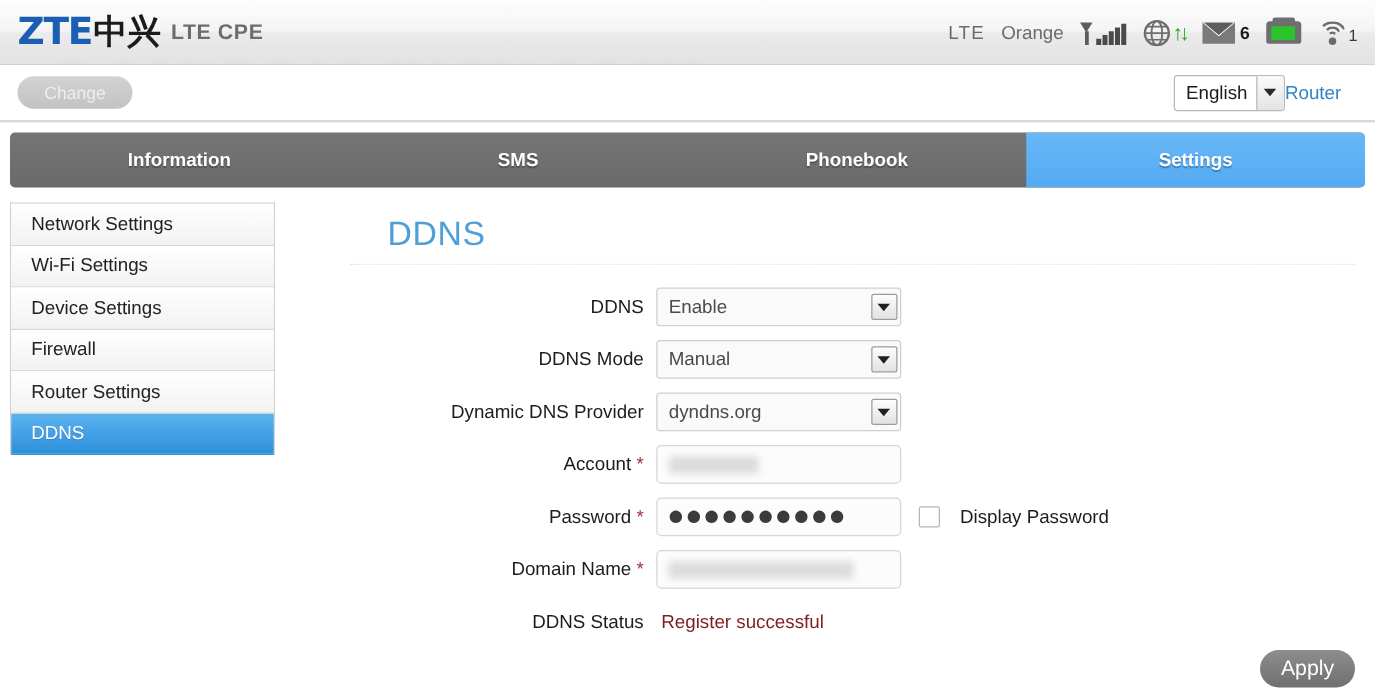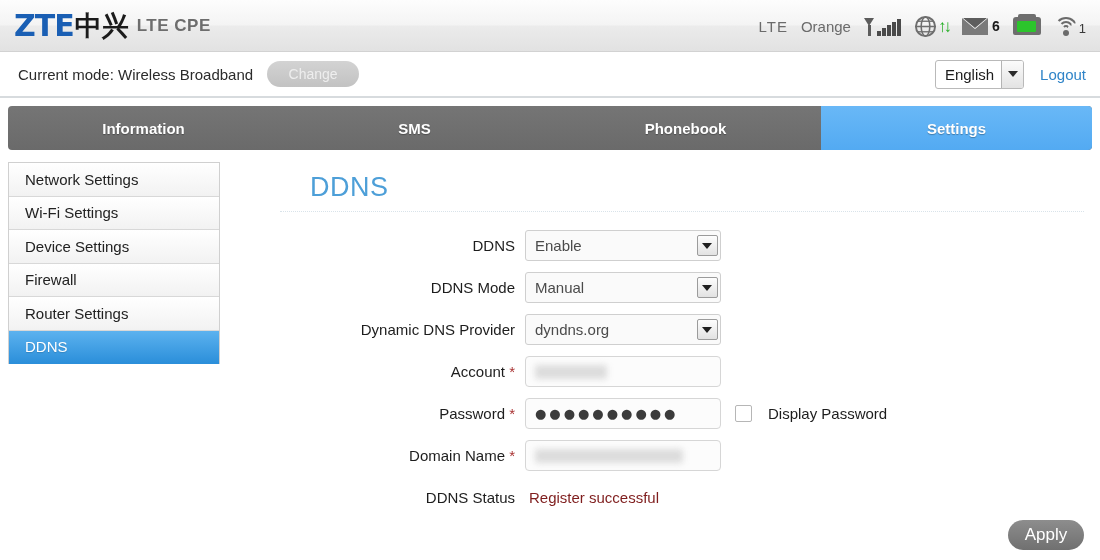--- a/index.html
+++ b/index.html
@@ -225,22 +225,22 @@
     background: linear-gradient(to bottom, #d3d3d3 0%, #c2c2c2 100%);
     border: none;
     color: #eeeeee;
     font-size: 14px;
     font-family: "Liberation Sans", sans-serif;
     cursor: pointer;
     display: flex; align-items: center; justify-content: center;
   }
   .mode-right {
     position: absolute;
-    right: 14px;
-    display: flex; align-items: center; gap: 16px;
+    right: 27px;
+    display: flex; align-items: center; 
   }
   .lang-select {
     display: flex; align-items: stretch;
     height: 29px;
     border: 1px solid #b9b9b9;
     border-radius: 3px;
     background: #ffffff;
     overflow: hidden;
   }
   .lang-select .lab {
@@ -507,31 +507,30 @@
             <s class="a2"></s>
             <s class="a3"></s>
             <u></u>
         </span>
         <span class="wifi-count">1</span>
       </span>
     </div>
   </div>
 
   <div class="moderow">
-    <span class="mode-text">Current mode: Wireless Broadband</span>
     <button class="btn-change">Change</button>
 
     <div class="mode-right">
       <div class="lang-select">
         <span class="lab">English</span>
         <span class="caret-box">
             <i class="caret"></i>
           </span>
       </div>
-      <a class="logout">Logout</a>
+      <a class="logout">Router</a>
     </div>
   </div>
 
   <div class="navwrap">
     <div class="nav">
       <div class="tab">Information</div>
       <div class="tab">SMS</div>
       <div class="tab">Phonebook</div>
       <div class="tab active">Settings</div>
     </div>

